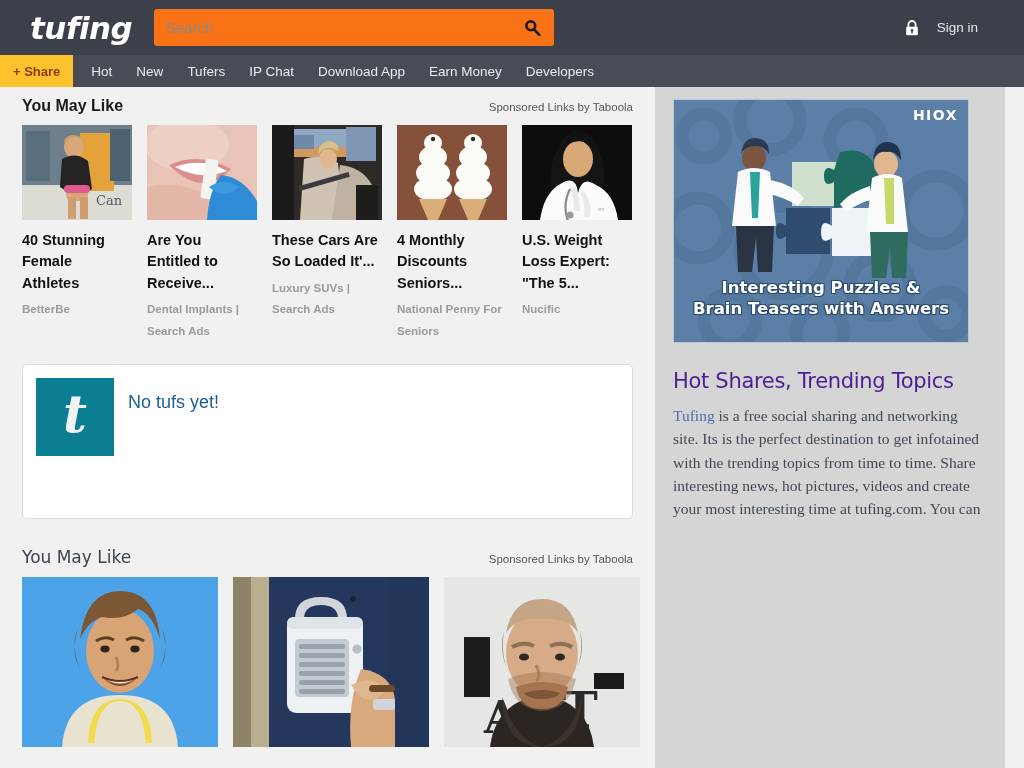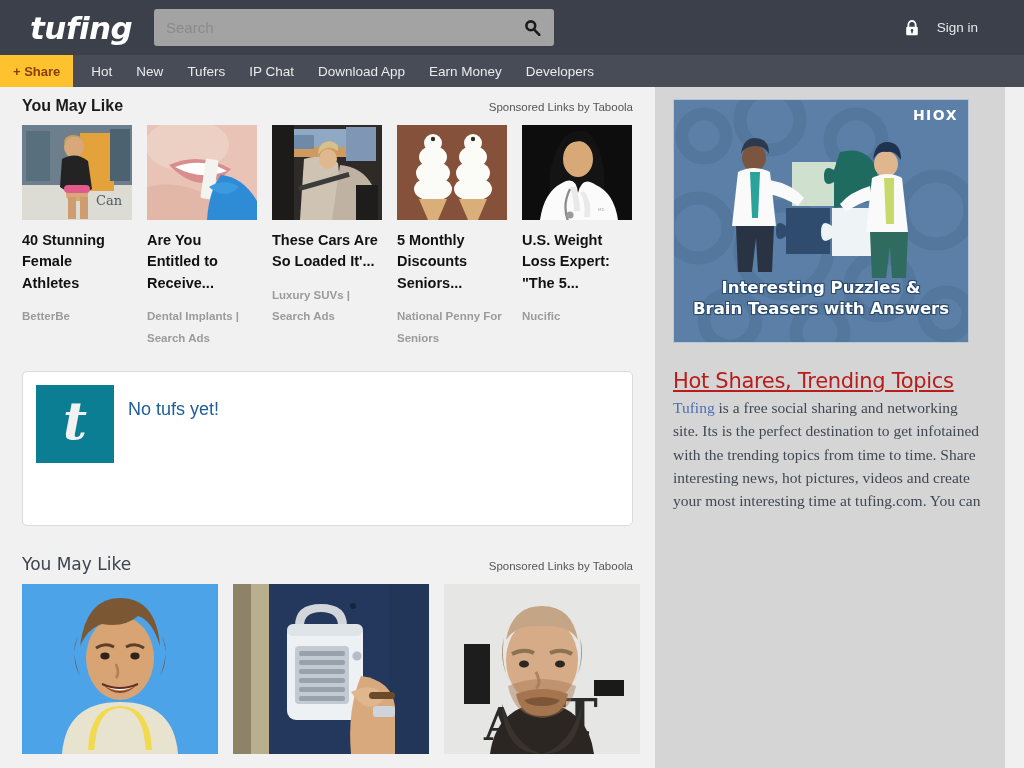--- a/index.html
+++ b/index.html
@@ -28,21 +28,21 @@
     font-size: 31px;
     color: #ffffff;
     letter-spacing: -0.5px;
     margin-left: 30px;
     width: 110px;
   }
   .search-wrap {
     margin-left: 14px;
     width: 400px;
     height: 37px;
-    background: #a3a3a3;
+    background: #f97316;
     border-radius: 3px;
     display: flex;
     align-items: flex-end;
     position: relative;
   }
   .search-input {
     flex: 1;
     border: none;
     outline: none;
     height: 100%;
@@ -164,21 +164,21 @@
   }
   .tb-card.wide .tb-thumb { width: 196px; height: 170px; }
   .tb-name {
     margin-top: 10px;
     font-size: 14.5px;
     font-weight: bold;
     line-height: 1.48;
     color: #111;
   }
   .tb-src {
-    margin-top: 12px;
+    margin-top: 5px;
     font-size: 11.5px;
     font-weight: bold;
     line-height: 1.85;
     color: #9b9b9b;
   }
 
   
   .tuf-card {
     margin: 22px 22px 0 22px;
     background: #ffffff;
@@ -261,24 +261,23 @@
     color: #8a98a3;
   }
 
   .about {
     margin-top: 26px;
     width: 312px;
   }
   .about-title {
     font-family: "DejaVu Sans", sans-serif;
     font-size: 21px;
-    color: #b91c1c;
-    margin-bottom: 3px;
+    color: #4c1d95;
+    margin-bottom: 11px;
     letter-spacing: -0.3px;
-    text-decoration: underline;
   }
   .about-body {
     font-family: Liberation Serif, serif;
     font-size: 15.5px;
     line-height: 1.5;
     color: #3f4852;
   }
   .about-link { color: #4a6fb5; cursor: pointer; }
 </style>
 </head>
@@ -408,21 +407,21 @@
                 <circle cx="76" cy="18" r="9"></circle>
                 <ellipse cx="76" cy="32" rx="14" ry="11"></ellipse>
                 <ellipse cx="76" cy="48" rx="17" ry="12"></ellipse>
                 <ellipse cx="76" cy="64" rx="19" ry="12"></ellipse>
               </g>
               <circle cx="76" cy="14" r="2.2" fill="#3a2a1e"></circle>
               <path d="M22 74 l28 0 l-9 21 l-10 0z" fill="#d9ae78"></path>
               <path d="M62 74 l28 0 l-9 21 l-10 0z" fill="#d9ae78"></path>
             </svg>
           </div>
-          <div class="tb-name">5 Monthly Discounts Seniors...</div>
+          <div class="tb-name">4 Monthly Discounts Seniors...</div>
           <div class="tb-src">National Penny For Seniors</div>
         </div>
 
         <div class="tb-card">
           <div class="tb-thumb">
             <svg width="110" height="95" viewBox="0 0 110 95">
               <rect width="110" height="95" fill="#0d0d0d"></rect>
               <path d="M28 46 q10 -40 28 -40 q20 0 26 40 l0 49 l-54 0z" fill="#141414"></path>
               <ellipse cx="56" cy="34" rx="15" ry="18" fill="#d9a877"></ellipse>
               <path d="M40 26 q4 -20 18 -20 q16 0 18 22 q-6 -12 -18 -12 q-12 0 -18 10z" fill="#121212"></path>

